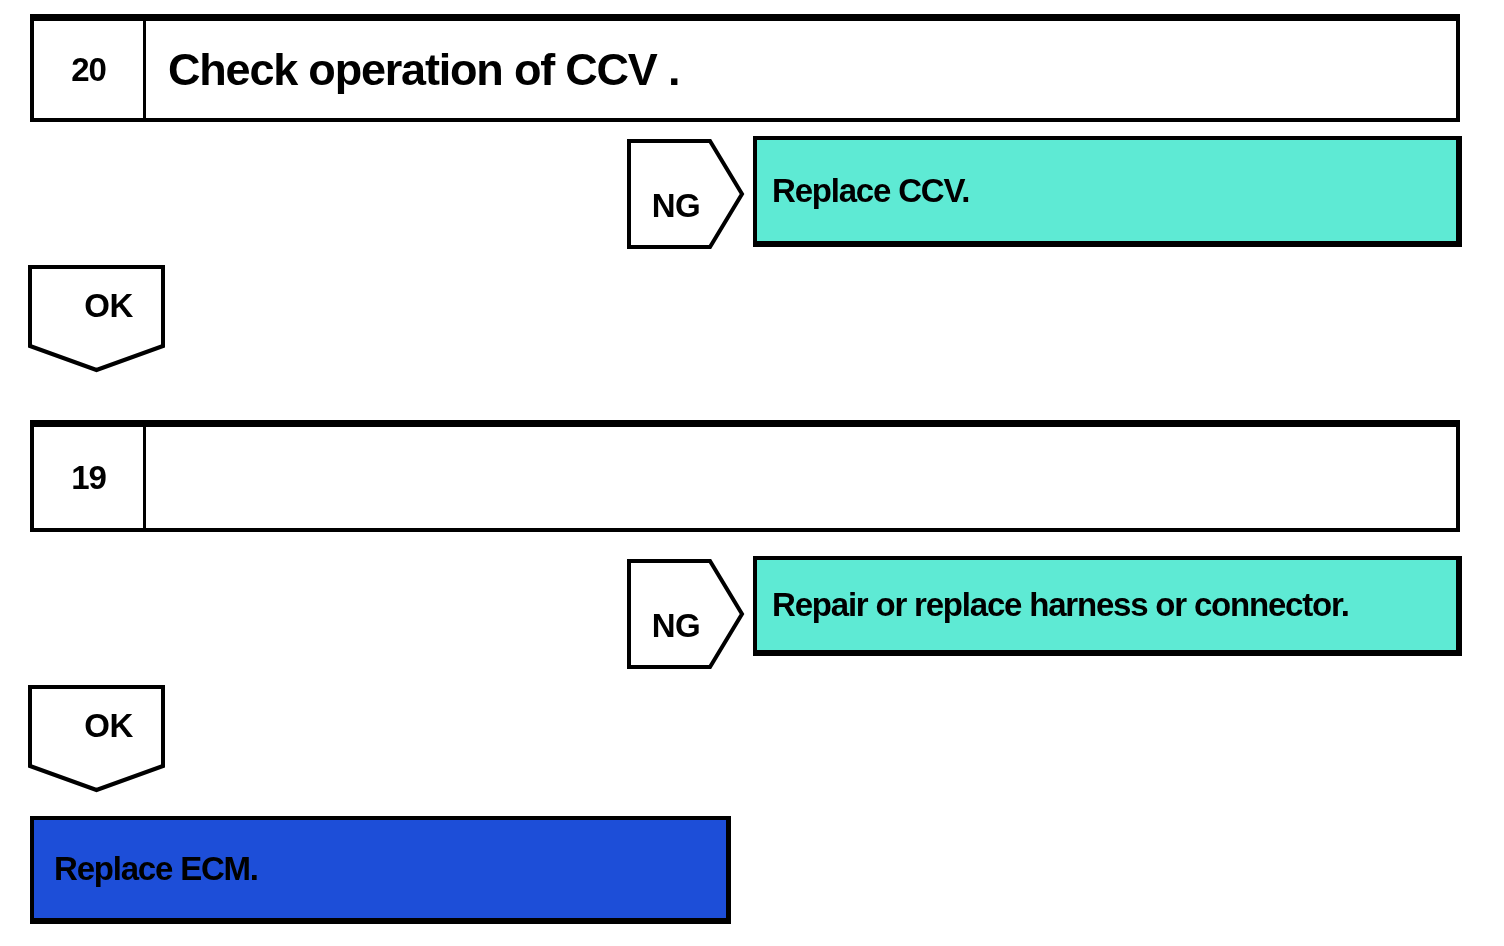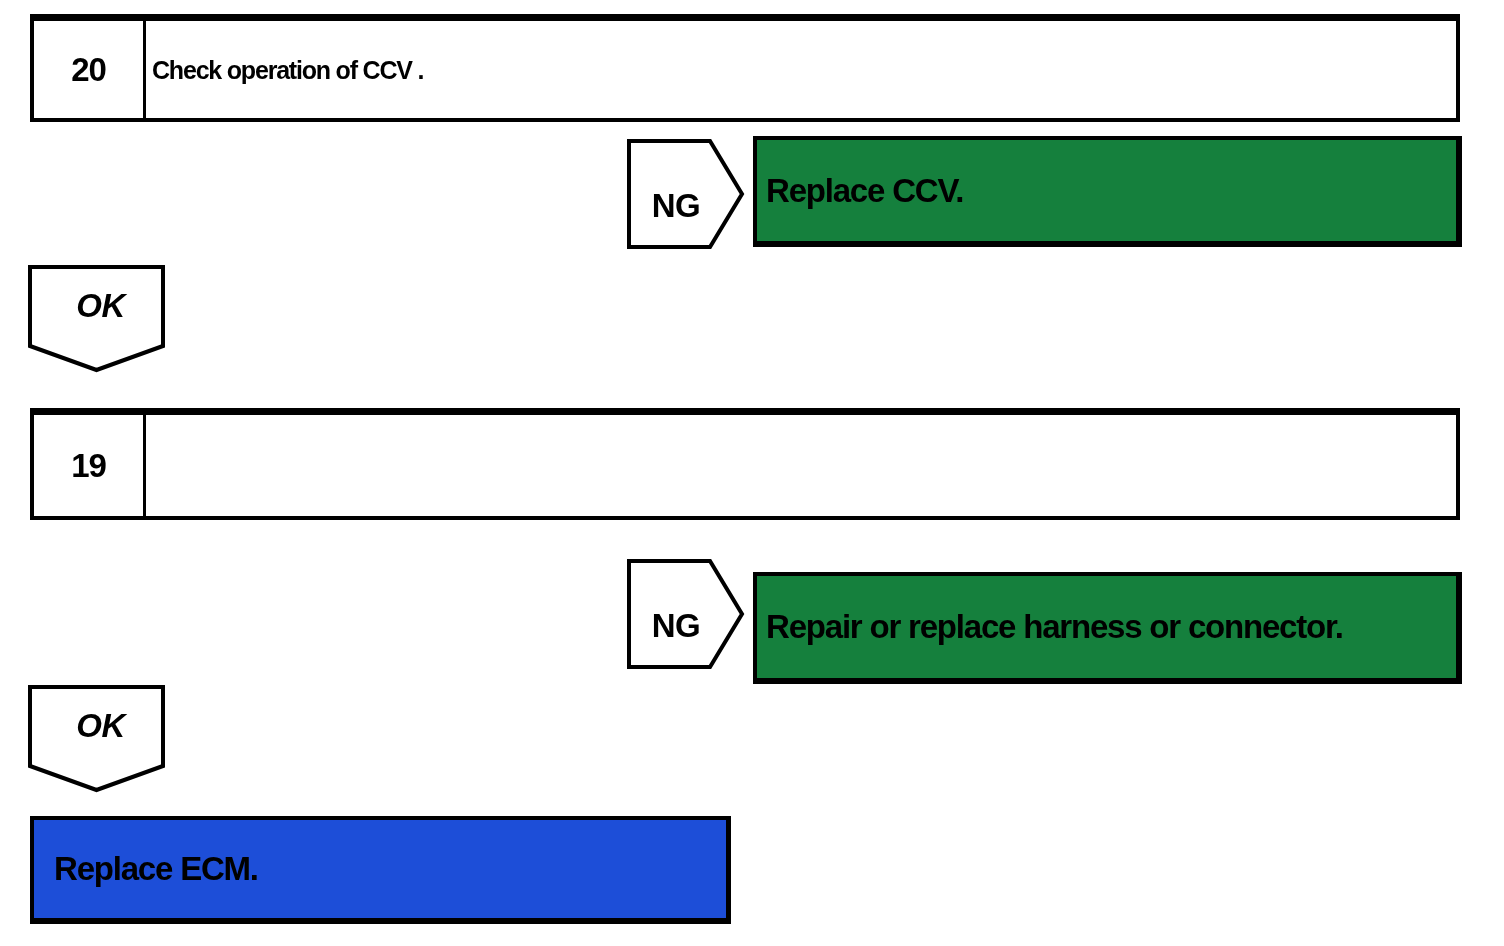--- a/index.html
+++ b/index.html
@@ -33,38 +33,38 @@
     display: flex;
     align-items: center;
     justify-content: center;
     font-size: 33px;
     letter-spacing: -1px;
   }
   .step-text {
     flex: 1;
     display: flex;
     align-items: center;
-    padding-left: 6px;
-    font-size: 25px;
+    padding-left: 22px;
+    font-size: 45px;
     letter-spacing: -1.2px;
     line-height: 36px;
     white-space: pre;
   }
 
   
   .action-box {
     border: 4px solid #000;
     border-right-width: 6px;
     border-bottom-width: 6px;
     display: flex;
     align-items: center;
-    padding-left: 9px;
+    padding-left: 15px;
     font-size: 33px;
     letter-spacing: -1.2px;
-    background: #15803d;
+    background: #5eead4;
     white-space: pre;
   }
   .final-box {
     border: 4px solid #000;
     border-right-width: 5px;
     border-bottom-width: 6px;
     display: flex;
     align-items: center;
     padding-left: 20px;
     font-size: 33px;
@@ -78,21 +78,21 @@
   .pent-wrap svg { display: block; }
   .pent-label {
     position: absolute;
     display: flex;
     align-items: center;
     justify-content: center;
     font-size: 33px;
     letter-spacing: -0.5px;
   }
   .ng-label-area { left: 0; top: 12px; width: 98px; height: 100%; }
-  .ok-label-area { left: 4px; top: 0; width: 100%; height: 82px; font-style: italic; }
+  .ok-label-area { left: 12px; top: 0; width: 100%; height: 82px; }
 </style>
 </head>
 <body>
 
 <div class="canvas">
 
   <div class="abs step-box" style="left:30px; top:14px; width:1430px; height:108px;">
     <div class="step-num">20</div>
     <div class="step-text">Check operation of CCV .</div>
   </div>
@@ -108,32 +108,32 @@
     <span>Replace CCV.</span>
   </div>
 
   <div class="pent-wrap" style="left:28px; top:265px; width:137px; height:108px;">
     <svg width="137" height="108" viewBox="0 0 137 108">
       <polygon points="2,2 135,2 135,81 68.5,105 2,81" fill="#ffffff" stroke="#000000" stroke-width="4" stroke-linejoin="miter"></polygon>
     </svg>
     <span class="pent-label ok-label-area">OK</span>
   </div>
 
-  <div class="abs step-box" style="left:30px; top:408px; width:1430px; height:112px;">
+  <div class="abs step-box" style="left:30px; top:420px; width:1430px; height:112px;">
     <div class="step-num">19</div>
   </div>
 
   <div class="pent-wrap" style="left:627px; top:559px; width:118px; height:110px;">
     <svg width="118" height="110" viewBox="0 0 118 110">
       <polygon points="2,2 83,2 115,55 83,108 2,108" fill="#ffffff" stroke="#000000" stroke-width="4" stroke-linejoin="miter"></polygon>
     </svg>
     <span class="pent-label ng-label-area">NG</span>
   </div>
 
-  <div class="abs action-box" style="left:753px; top:572px; width:709px; height:112px;">
+  <div class="abs action-box" style="left:753px; top:556px; width:709px; height:100px;">
     <span>Repair or replace harness or connector.</span>
   </div>
 
   <div class="pent-wrap" style="left:28px; top:685px; width:137px; height:108px;">
     <svg width="137" height="108" viewBox="0 0 137 108">
       <polygon points="2,2 135,2 135,81 68.5,105 2,81" fill="#ffffff" stroke="#000000" stroke-width="4" stroke-linejoin="miter"></polygon>
     </svg>
     <span class="pent-label ok-label-area">OK</span>
   </div>
 

